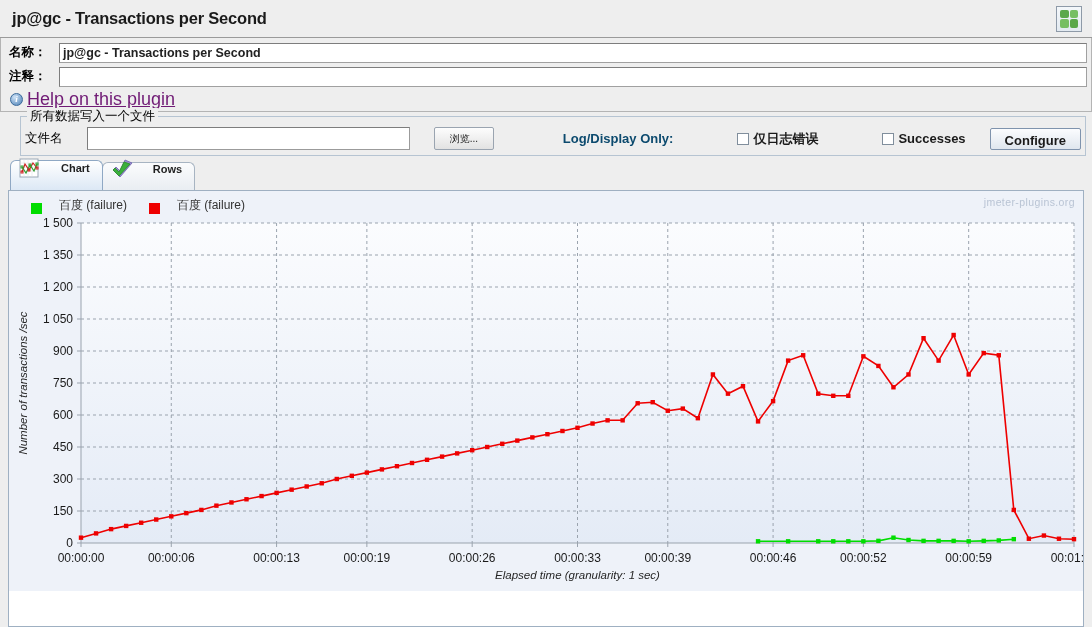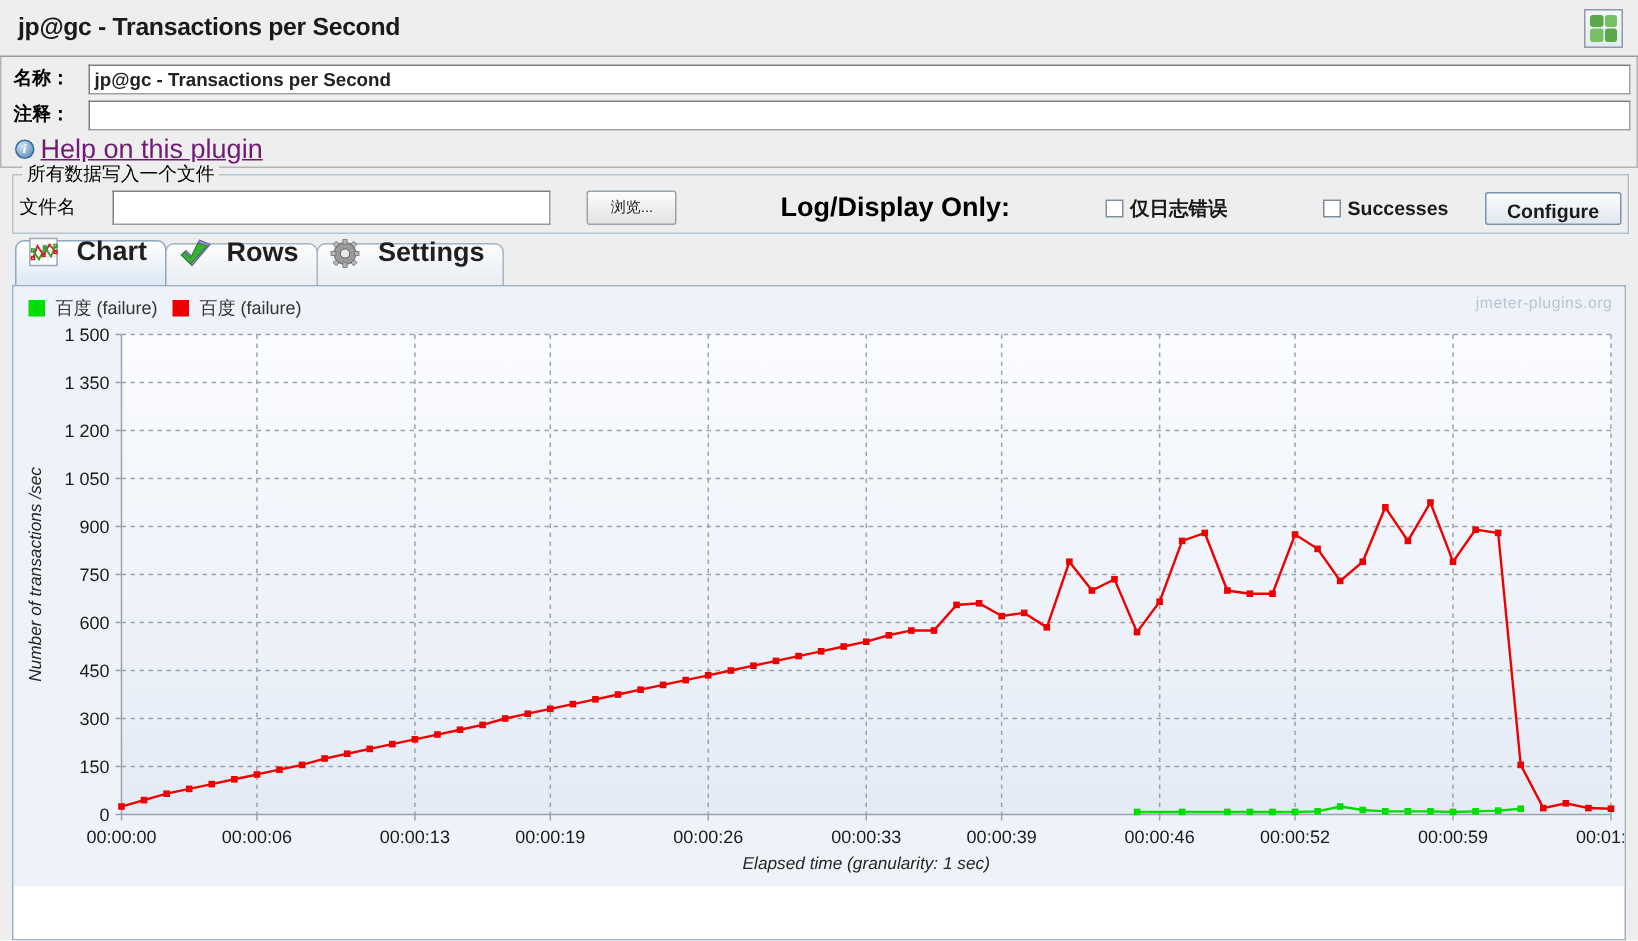--- a/index.html
+++ b/index.html
@@ -115,21 +115,21 @@
     font-family: "Liberation Serif", serif;
   }
   .helplink {
     color: #701a75;
     text-decoration: underline;
     font-size: 18px;
   }
 
   
   .filegroup {
-    margin: 4px 6px 0 8px;
+    margin: 4px 6px 0 20px;
     border: 1px solid #b6c4d2;
     padding: 0 4px 5px 4px;
     position: relative;
     flex: 0 0 auto;
   }
   .filegroup > .grouptitle {
     position: absolute;
     top: -9px; left: 6px;
     background: #eeeeee;
     padding: 0 3px;
@@ -167,23 +167,23 @@
   .btn.configure {
     font-weight: bold;
     font-size: 13px;
     height: 22px;
     line-height: 24px;
     padding: 0 14px;
     border-color: #7f93ad;
     background: linear-gradient(#fbfcfe, #dfe6ee);
   }
   .logdisp {
-    font-size: 18px;
+    font-size: 13px;
     font-weight: bold;
-    color: #000000;
+    color: #0c4a6e;
     margin-left: 6px;
     white-space: nowrap;
     padding-left: 39px;
   }
   .cbwrap { display: flex; align-items: center; gap: 4px; white-space: nowrap; padding-left: 40px; }
   .checkbox {
     width: 12px; height: 12px;
     border: 1px solid #808e9c;
     background: #ffffff;
     display: inline-block;
@@ -195,28 +195,28 @@
     display: flex;
     align-items: flex-end;
     padding-left: 10px;
     margin-top: 4px;
     height: 30px;
     flex: 0 0 auto;
   }
   .tab {
     display: flex;
     align-items: center;
-    gap: 12px;
+    gap: 22px;
     height: 28px;
     padding: 0 12px 16px 8px;
     border: 1px solid #a7b4c2;
     border-bottom: none;
     border-radius: 6px 6px 0 0;
     background: linear-gradient(#fbfcfd, #e9edf2);
-    font-size: 18px;
+    font-size: 11px;
     font-weight: bold;
     color: #1f1f1f;
     margin-right: -1px;
     cursor: pointer;
   }
   .tab.active {
     background: linear-gradient(#ffffff, #dce8f5);
     border-color: #8fa8c4;
     height: 30px;
     z-index: 2;
@@ -233,21 +233,21 @@
     overflow: hidden;
   }
   .legend {
     position: absolute;
     top: 6px; left: 10px;
     display: flex;
     align-items: center;
     gap: 10px;
     z-index: 5;
   }
-  .legend .item { display: flex; align-items: center; gap: 7px; }
+  .legend .item { display: flex; align-items: flex-end; gap: 17px; margin-left: 12px; }
   .legend .swatch { width: 11px; height: 11px; display: inline-block; }
   .legend .ltext { font-size: 12px; color: #333; }
   .watermark-plugins {
     position: absolute;
     top: 5px; right: 8px;
     font-size: 10.5px;
     color: #b9c4d4;
     letter-spacing: 0.4px;
     z-index: 5;
   }
@@ -344,41 +344,20 @@
       <span>Chart</span>
     </div>
     <div class="tab">
       <span class="tab-ico">
         <svg width="22" height="20" viewBox="0 0 22 20">
           <path d="M14 1 L21 4 L9 18 L2 11 L5 8 L9 12 Z" fill="#9b8fd0" stroke="#6d5fae" stroke-width="0.8"></path>
           <path d="M13 3 L19 5 L8 17 L2 11 L4 9 L8 13 Z" fill="#3bb03b" stroke="#2a8a2a" stroke-width="0.8"></path>
         </svg>
       </span>
       <span>Rows</span>
-    </div>
-    <div class="tab">
-      <span class="tab-ico">
-        <svg width="20" height="20" viewBox="0 0 20 20">
-          <g fill="#9a9a9a" stroke="#6e6e6e" stroke-width="0.7">
-            <circle cx="10" cy="10" r="7.3"></circle>
-          </g>
-          <g fill="#b5b5b5" stroke="#7a7a7a" stroke-width="0.6">
-            <rect x="8.6" y="0.7" width="2.8" height="3.2"></rect>
-              <rect x="8.6" y="16.1" width="2.8" height="3.2"></rect>
-            <rect x="0.7" y="8.6" width="3.2" height="2.8"></rect>
-              <rect x="16.1" y="8.6" width="3.2" height="2.8"></rect>
-            <rect x="2.5" y="2.5" width="3" height="2.6" transform="rotate(-45 4 3.8)"></rect>
-            <rect x="14.5" y="14.9" width="3" height="2.6" transform="rotate(-45 16 16.2)"></rect>
-            <rect x="14.5" y="2.5" width="3" height="2.6" transform="rotate(45 16 3.8)"></rect>
-            <rect x="2.5" y="14.9" width="3" height="2.6" transform="rotate(45 4 16.2)"></rect>
-          </g>
-          <circle cx="10" cy="10" r="3.1" fill="#e9e9e9" stroke="#6e6e6e" stroke-width="0.8"></circle>
-        </svg>
-      </span>
-      <span>Settings</span>
     </div>
   </div>
 
   <div class="chartpanel">
     <div class="legend">
       <div class="item">
         <span class="swatch" id="sw-failure" style="background: rgb(0, 221, 0);"></span>
         <span class="ltext">百度 (failure)</span>
       </div>
       <div class="item">

